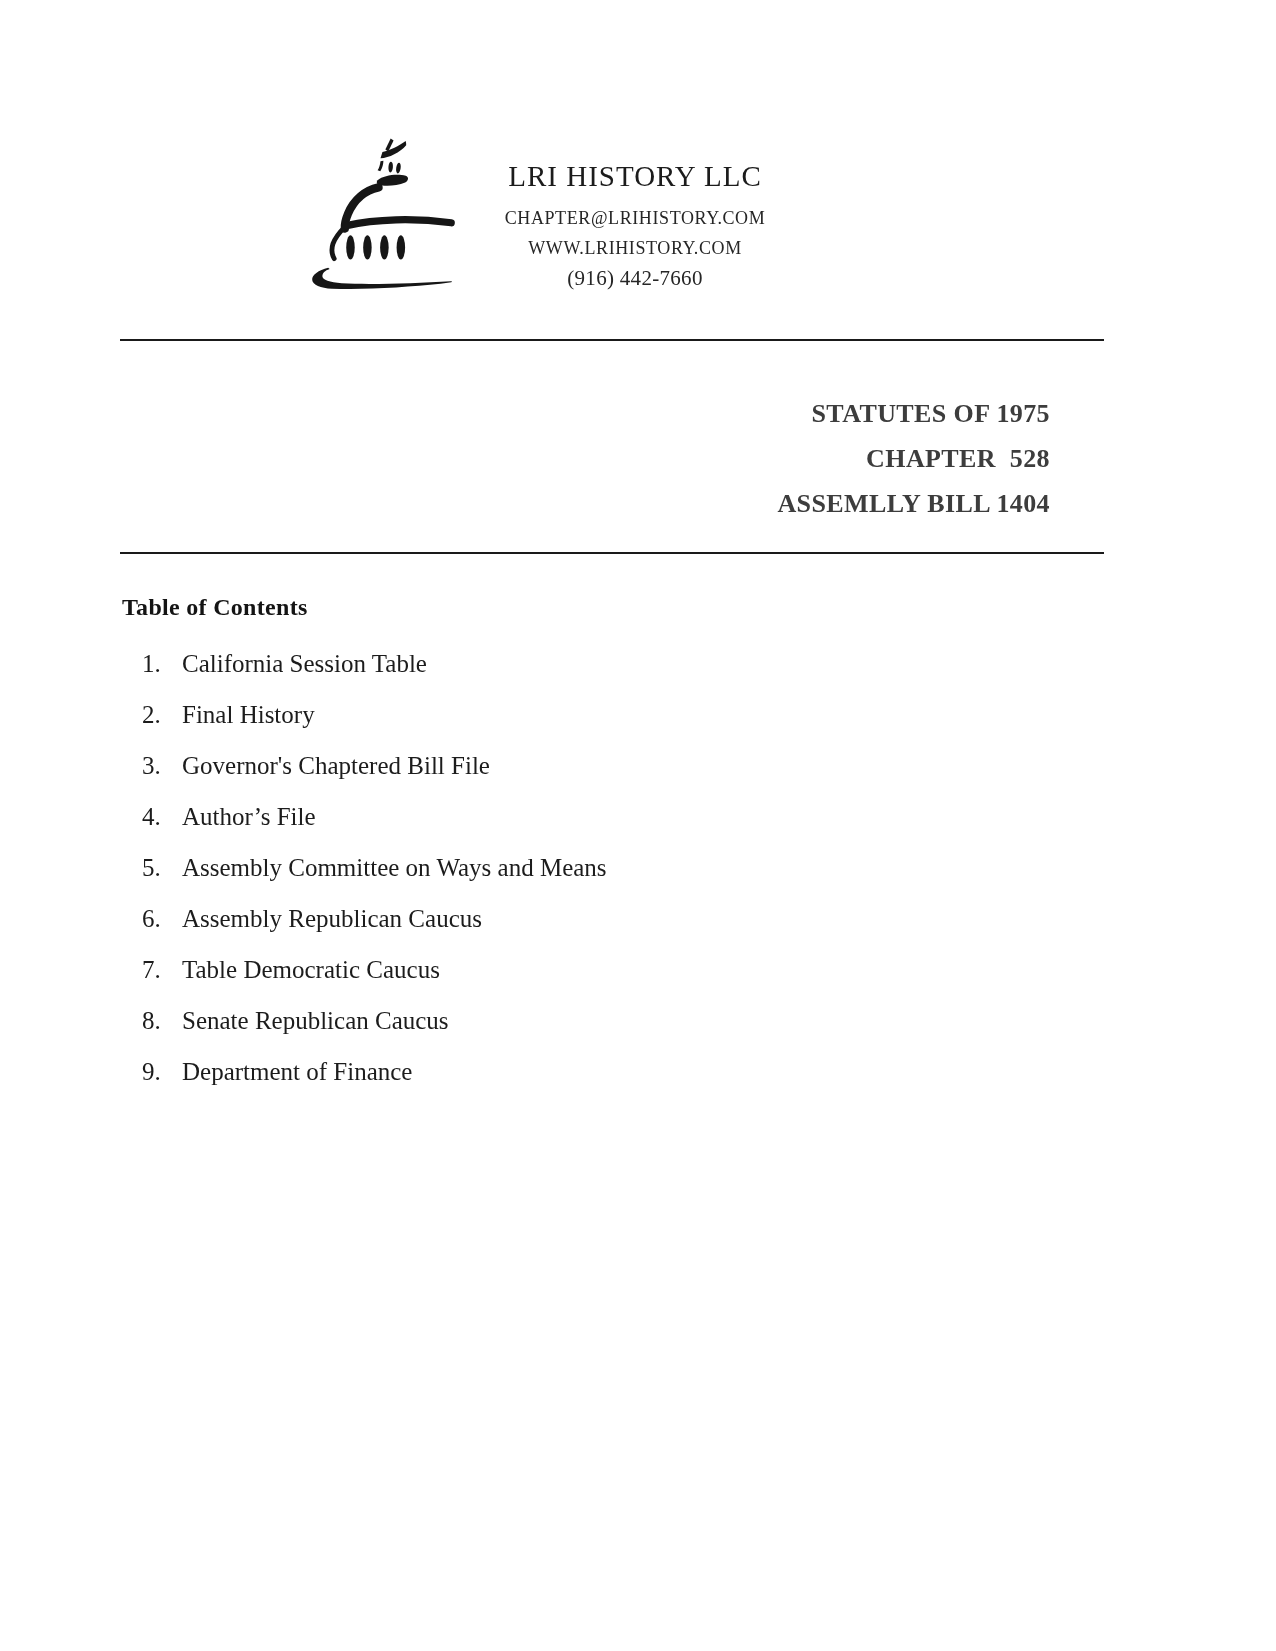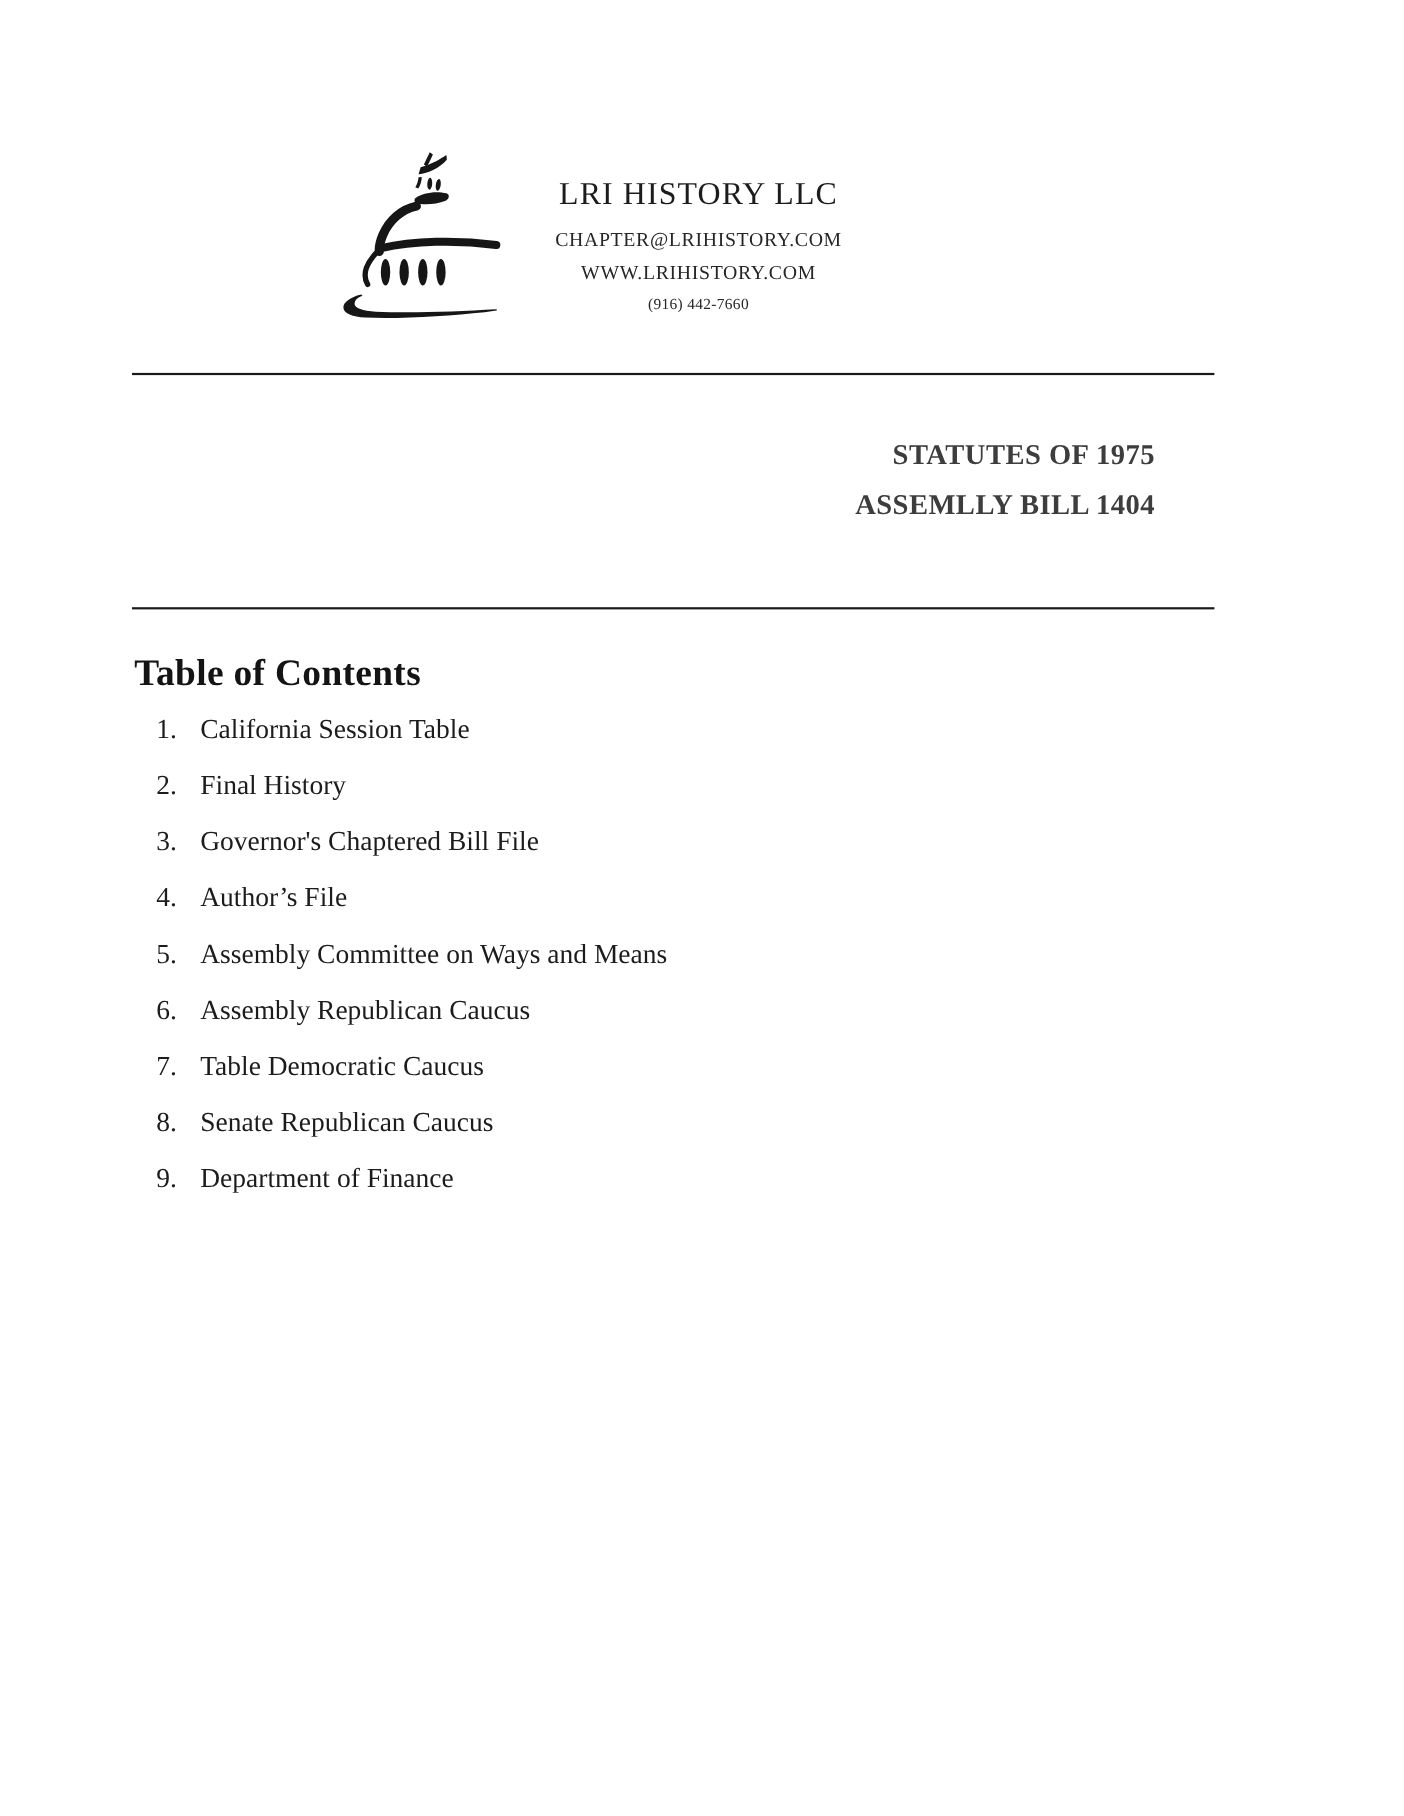--- a/index.html
+++ b/index.html
@@ -38,21 +38,21 @@
     letter-spacing: 1px;
     font-weight: normal;
   }
   .contact-lines {
     margin-top: 9px;
     font-size: 18px;
     line-height: 30px;
     letter-spacing: 0.6px;
     color: #262626;
   }
-  .contact-lines .phone { font-size: 14px; letter-spacing: 0.3px; }
+  .contact-lines .phone { font-size: 21px; letter-spacing: 0.3px; }
 
   
   .rule {
     position: absolute;
     left: 120px;
     width: 984px;
     height: 2px;
     background: #1a1a1a;
   }
   .rule-top { top: 339px; }
@@ -72,21 +72,21 @@
     letter-spacing: 0.4px;
     margin-top: 19px;
   }
   .ref-block div { white-space: pre; }
 
   
   .toc-heading {
     position: absolute;
     left: 122px;
     top: 594px;
-    font-size: 34px;
+    font-size: 24px;
     font-weight: bold;
     color: #141414;
     letter-spacing: 0.3px;
   }
   .toc-list {
     position: absolute;
     left: 142px;
     top: 638px;
     list-style: none;
     font-size: 25px;
@@ -147,20 +147,21 @@
       <div class="email">CHAPTER@LRIHISTORY.COM</div>
       <div class="website">WWW.LRIHISTORY.COM</div>
       <div class="phone">(916) 442-7660</div>
     </div>
   </div>
 
   <div class="rule rule-top"></div>
 
   <div class="ref-block">
     <div>STATUTES OF 1975</div>
+    <div>CHAPTER  528</div>
     <div>ASSEMLLY BILL 1404</div>
   </div>
 
   <div class="rule rule-bottom"></div>
 
   <div class="toc-heading">Table of Contents</div>
 
   <ol class="toc-list">
     <li class="toc-item">
       <span class="toc-num">1.</span>

